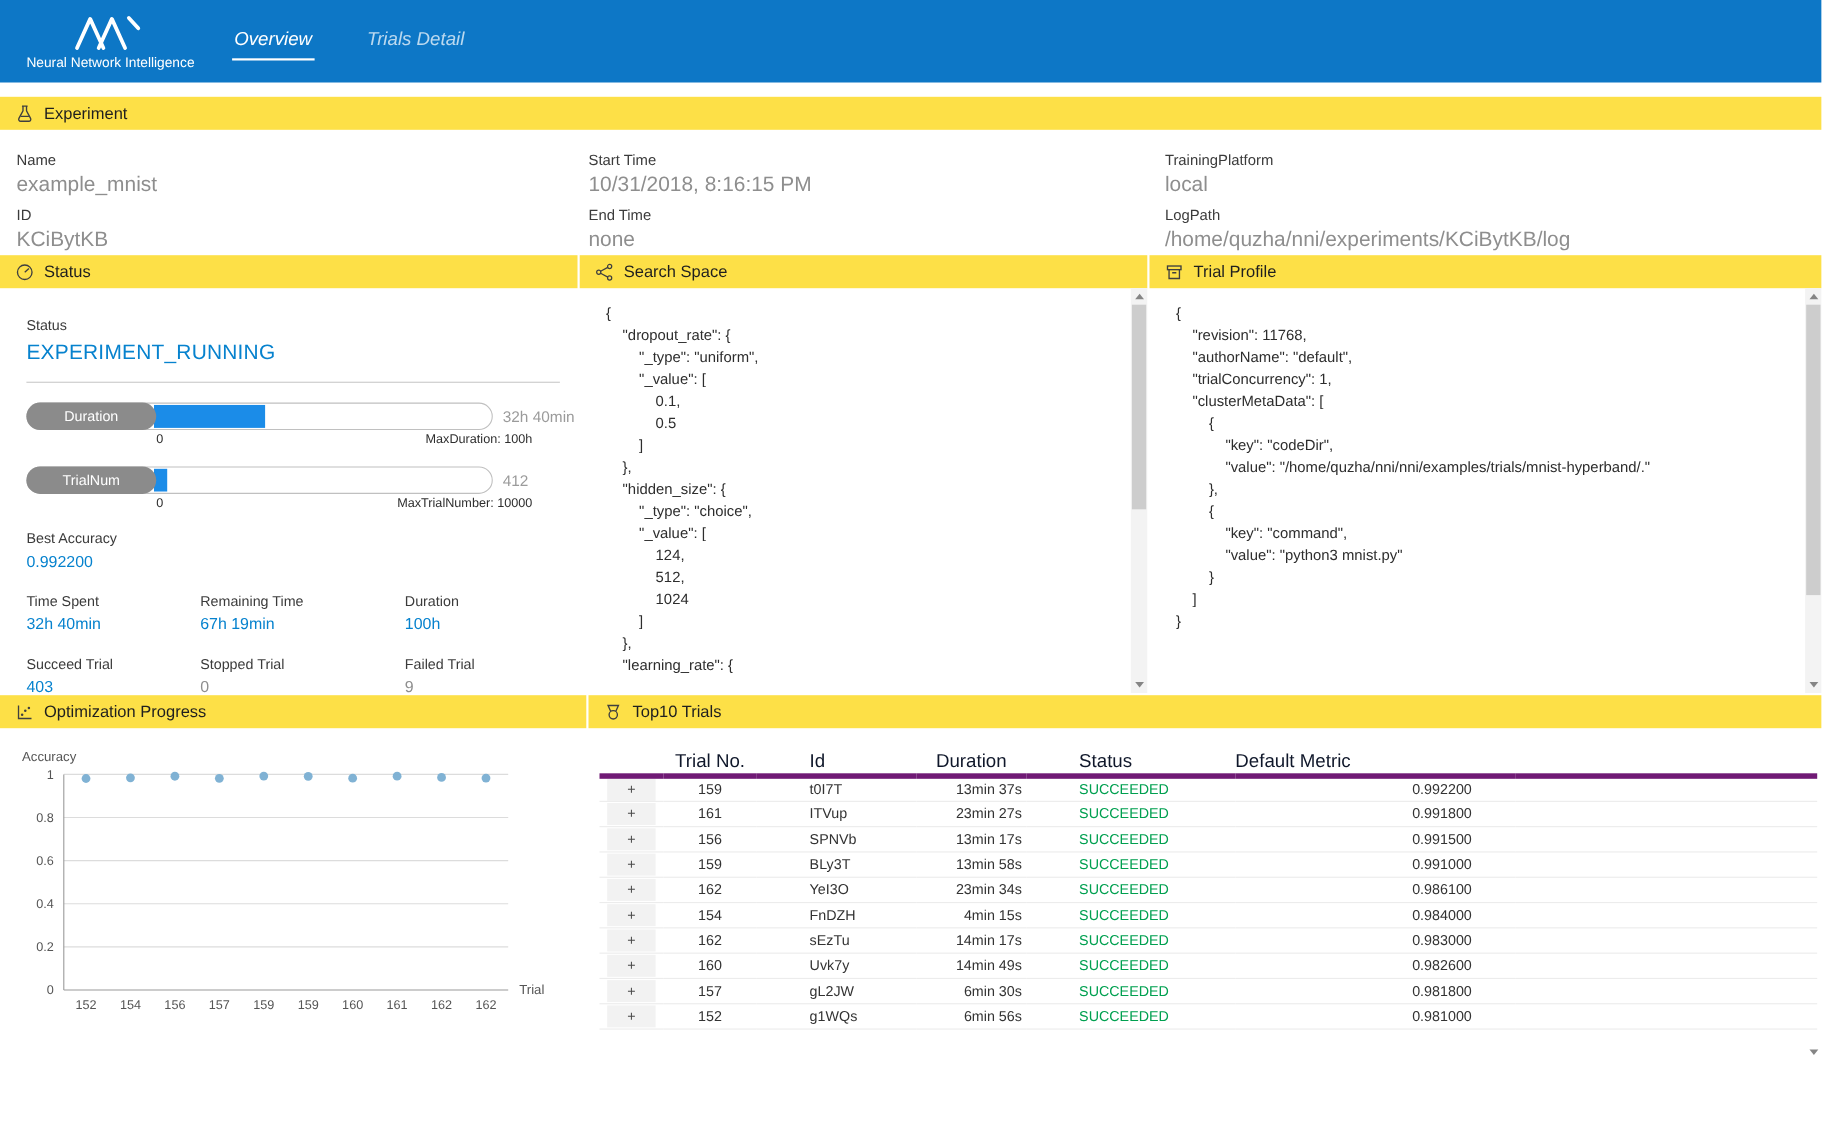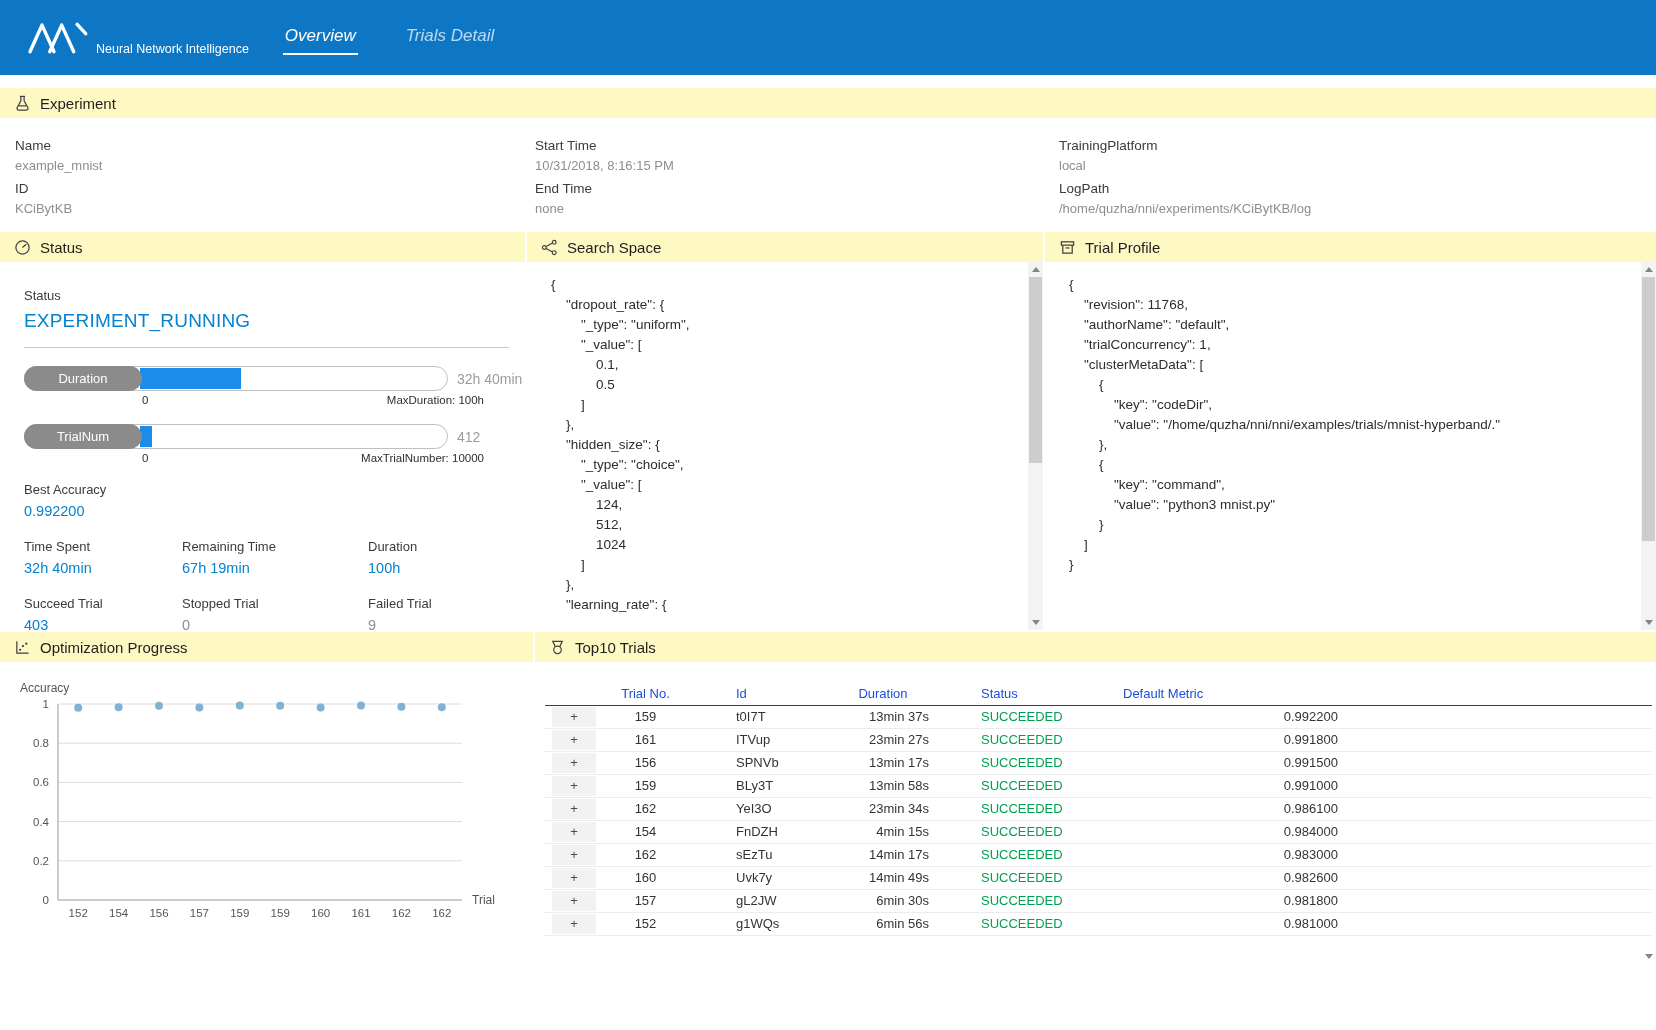--- a/index.html
+++ b/index.html
@@ -4,42 +4,42 @@
 <style>
   * { box-sizing: border-box; margin: 0; padding: 0; }
   body {
     width: 1656px; height: 1030px; position: relative; overflow: hidden;
     background: #ffffff; color: #333;
     font-family: "Liberation Sans", sans-serif;
   }
 
   
   .topnav { height: 75px; background: #0d77c6; display: flex; align-items: center; padding-left: 24px; }
-  .brand { display: flex; flex-direction: row; align-items: flex-end; cursor: pointer; }
+  .brand { display: flex; flex-direction: column; align-items: center; cursor: pointer; }
   .logo-mark { width: 72px; height: 36px; }
   .brand-text { color: #fff; font-size: 12.5px; margin-top: 2px; white-space: nowrap; }
   .tabs { display: flex; margin-left: 34px; gap: 46px; align-items: center; font-style: italic; }
   .tab { color: rgba(255,255,255,0.72); font-size: 17px; cursor: pointer; padding: 6px 2px 7px; border-bottom: 2px solid transparent; }
   .tab.active { color: #fff; border-bottom-color: #fff; }
 
   
-  .sec-header { height: 30px; background: #fef9c3; display: flex; align-items: center; padding-left: 14px; gap: 9px; flex: none; }
+  .sec-header { height: 30px; background: #fde047; display: flex; align-items: center; padding-left: 14px; gap: 9px; flex: none; }
   .sec-icon { width: 17px; height: 17px; color: #3f3f3f; flex: none; }
   .sec-title { font-size: 15px; color: #1f1f1f; }
 
   
   .exp-section { margin-top: 13px; }
   .exp-grid { display: flex; height: 112px; }
   .exp-col { padding: 20px 0 0 15px; }
   .exp-col.c1 { width: 520px; }
   .exp-col.c2 { width: 524px; }
   .exp-col.c3 { flex: 1; }
   .field { margin-bottom: 8px; }
   .field-label { font-size: 13.5px; color: #3b3b3b; }
-  .field-value { font-size: 13px; color: #8e8e8e; margin-top: 5px; }
+  .field-value { font-size: 19px; color: #8e8e8e; margin-top: 5px; }
 
   
   .mid-row { display: flex; gap: 2px; margin-top: 2px; height: 398px; }
   .bottom-row { display: flex; gap: 2px; margin-top: 2px; height: 338px; }
   .panel { background: #fff; position: relative; display: flex; flex-direction: column; }
   .status-panel { width: 525px; }
   .search-panel { width: 516px; }
   .profile-panel { flex: 1; }
   .opt-panel { width: 533px; }
   .top10-panel { flex: 1; }
@@ -80,21 +80,21 @@
   .page-scroll-down { position: absolute; right: 0; top: 948px; width: 15px; height: 16px; display: flex; align-items: center; justify-content: center; background: #fff; cursor: pointer; }
   .page-scroll-down::before { content: ""; border-left: 4px solid transparent; border-right: 4px solid transparent; border-top: 5px solid #858585; }
 
   
   .chart-svg { display: block; margin: 12px 0 0 6px; }
   .chart-svg .tick { font-size: 11.5px; fill: #555; font-family: "Liberation Sans", sans-serif; }
   .chart-svg .axis-label { font-size: 12px; fill: #555; font-family: "Liberation Sans", sans-serif; }
 
   
   .trials-table { border-collapse: collapse; table-layout: fixed; width: calc(100% - 14px); margin: 20px 0 0 10px; }
-  .trials-table th { font-weight: normal; font-size: 13px; color: #1d4ed8; height: 23px; padding: 0; border-bottom: 1px solid #701a75; }
+  .trials-table th { font-weight: normal; font-size: 17px; color: #0f172a; height: 23px; padding: 0; border-bottom: 5px solid #701a75; }
   .trials-table td { font-size: 13px; color: #333; height: 23px; padding: 0; border-bottom: 1px solid #ececec; }
   th.c-exp { width: 58px; } th.c-no { width: 85px; } th.c-id { width: 145px; }
   th.c-dur { width: 100px; } th.c-status { width: 190px; } th.c-metric { width: 255px; } th.c-fill { width: auto; }
   .trials-table .c-no { text-align: center; }
   .trials-table .c-id { text-align: left; padding-left: 48px; }
   td.c-dur { text-align: right; padding-right: 4px; } th.c-dur { text-align: center; }
   .trials-table .c-status { text-align: left; padding-left: 48px; }
   td.c-status.green { color: #00a050; }
   td.c-metric { text-align: right; padding-right: 40px; } th.c-metric { text-align: left; }
   .exp-btn { display: block; width: 44px; height: 20px; margin: 0 auto; background: #f2f2f2; color: #4a4a4a;

